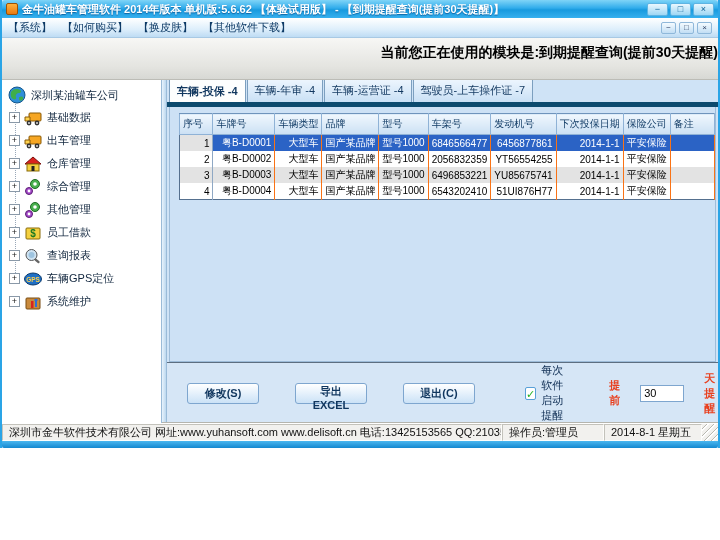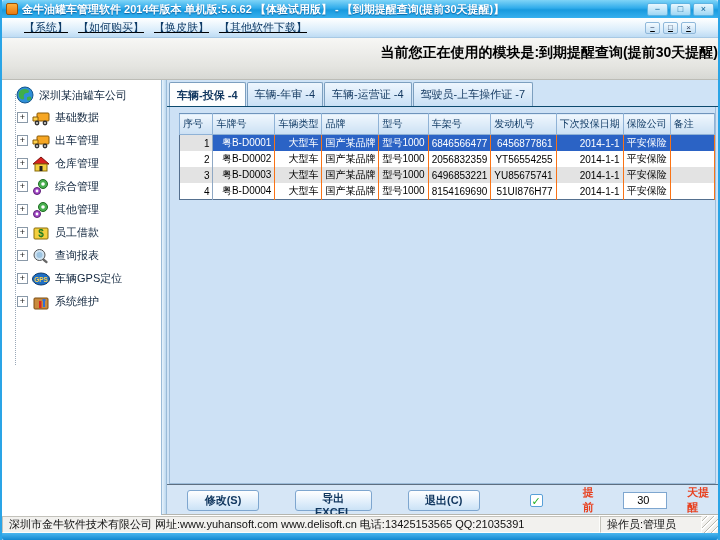--- a/index.html
+++ b/index.html
@@ -1,67 +1,67 @@
 <!DOCTYPE html>
 <html><head>
 <meta charset="utf-8">
 <style>
   * { margin:0; padding:0; box-sizing:border-box; }
   html,body { width:720px; height:540px; font-family:"Liberation Sans","DejaVu Sans",sans-serif; }
-  .window { width:720px; height:540px; display:flex; flex-direction:column; background:#cfe3f6;
+  .window { width:720px; height:448px; display:flex; flex-direction:column; background:#cfe3f6;
             border-left:2px solid #2aa4e6; border-right:2px solid #2aa4e6; overflow:hidden; }
 
   
   .titlebar { height:18px; flex:0 0 18px; display:flex; align-items:center; padding:0 4px;
               background:linear-gradient(180deg,#7fd4f7 0%,#30aceb 45%,#189ade 55%,#37b0ee 100%);
               border-radius:3px 3px 0 0; }
   .app-icon { width:12px; height:12px; background:linear-gradient(180deg,#ffb13d,#e87a12);
               border:1px solid #9a5206; border-radius:2px; margin-right:4px; flex:0 0 12px; }
   .title-text { color:#fff; font-size:11px; font-weight:bold; white-space:nowrap; overflow:hidden;
                 text-shadow:0 1px 1px rgba(0,60,120,.6); flex:1; }
   .win-btns { display:flex; gap:2px; }
   .win-btn { width:21px; height:13px; font-size:9px; line-height:11px; text-align:center; color:#0b5f94;
              background:linear-gradient(180deg,#eaf7fe,#9fd7f4); border:1px solid #5fb4e2; border-radius:2px;
              cursor:default; }
 
   
-  .menubar { height:20px; flex:0 0 20px; display:flex; align-items:center; padding:0 22px;
+  .menubar { height:20px; flex:0 0 20px; display:flex; align-items:center; padding:0 6px;
              background:linear-gradient(180deg,#ffffff,#ddeefb 60%,#bedcf4);
-             border-bottom:1px solid #a8c9e4;text-decoration:underline; }
+             border-bottom:1px solid #a8c9e4; }
   .menu-item { font-size:11px; color:#0d3a66; margin-right:10px; white-space:nowrap; cursor:default; }
   .mdi-btns { margin-left:auto; display:flex; gap:3px; }
   .mdi-btn { width:15px; height:12px; font-size:8px; line-height:10px; text-align:center; color:#346;
              background:linear-gradient(180deg,#f4fbff,#c2def4); border:1px solid #8fb8da; border-radius:2px; }
 
   
   .banner { height:42px; flex:0 0 42px; background:linear-gradient(180deg,#f7f7f5,#e4e4e0 70%,#d7d8d4);
             border-bottom:1px solid #bcbcb6; padding:6px 0 0 28px; }
   .banner-text { font-size:14px; font-weight:bold; color:#000;text-align:right; }
 
   
   .main { flex:1; display:flex; min-height:0; }
   .sidebar { width:160px; flex:0 0 160px; background:#fff; border-right:1px solid #9abbd8;
-             padding:4px 0 0 12px; overflow:hidden; position:relative; }
+             padding:4px 0 0 4px; overflow:hidden; position:relative; }
   .tree-line { position:absolute; left:13px; top:14px; bottom:150px; border-left:1px dotted #9aa8b8; }
   .tree-root { display:flex; align-items:center; height:22px; position:relative; }
   .tree-item { display:flex; align-items:center; height:23px; position:relative; cursor:default; }
   .expand-box { width:11px; height:11px; border:1px solid #8a99a8; background:#fff; color:#222;
                 font-size:9px; line-height:9px; text-align:center; margin:0 3px 0 3px; flex:0 0 11px; }
   .tree-icon { width:20px; height:20px; margin-right:4px; flex:0 0 20px; }
   .tree-icon svg { width:20px; height:20px; display:block; }
   .tree-label { font-size:11px; color:#10253d; white-space:nowrap; }
   .root-icon { margin-left:1px; }
 
   .splitter { width:5px; flex:0 0 5px; background:linear-gradient(90deg,#e8f3fc,#bcd8ef); border-right:1px solid #9abbd8; }
 
   .content { flex:1; display:flex; flex-direction:column; min-width:0; background:#cfe3f6; }
 
   
   .tabstrip { flex:0 0 27px; display:flex; align-items:flex-end; padding:3px 0 0 2px; overflow:hidden;
-              border-bottom:1px solid #0c4a6e; }
+              border-bottom:5px solid #0c4a6e; }
   .tab { font-size:11px; color:#11375f; padding:4px 7px 4px 7px; white-space:nowrap;
          background:linear-gradient(180deg,#eef6fe,#c9e0f5); border:1px solid #7c9fbf; border-bottom:none;
          border-radius:2px 2px 0 0; margin-right:1px; cursor:default; }
   .tab.active { background:#fdfefe; font-weight:bold; position:relative; top:1px; padding-top:5px; }
 
   
   .tabpanel { flex:1; background:#cde1f5; border:1px solid #9dbcd9; border-top:none; margin:0 2px 0 2px;
               padding:6px 0 0 9px; min-height:0; }
   table.grid { border-collapse:collapse; table-layout:fixed; background:#fff; }
   .grid th { background:linear-gradient(180deg,#f0f7fe,#cbe0f4); color:#123c66; font-size:10px; font-weight:normal;
@@ -80,21 +80,21 @@
             border-top:1px solid #5d6e80; padding-left:20px; gap:12px; }
   .btn { height:21px; font-size:11px; font-weight:bold; color:#10365e; padding:0 10px; min-width:72px;
          background:linear-gradient(180deg,#ffffff,#e2effb 55%,#cbe2f6); border:1px solid #7ea6cf;
          border-radius:3px; margin-right:24px; cursor:default; }
   .chkwrap { display:flex; align-items:center; margin-left:14px; }
   .checkbox { width:13px; height:13px; background:#fff; border:1px solid #58a0d8; border-radius:2px;
               color:#22b122; font-size:11px; line-height:12px; text-align:center; font-weight:bold; }
   .chk-label { font-size:11px; color:#0d2c52; margin-left:5px; }
   .red { color:#e8401f; font-weight:bold; font-size:11px; }
   .ahead { margin-left:28px; }
-  .days-input { width:44px; height:17px; border:1px solid #7ea6cf; font-size:11px; padding:0 13px; margin:0 8px; }
+  .days-input { width:44px; height:17px; border:1px solid #7ea6cf; font-size:11px; padding:0 3px; margin:0 8px; }
 
   
   .statusbar { flex:0 0 18px; display:flex; background:#f2f1ee; border-top:1px solid #fff;
                box-shadow:0 -1px 0 #b5b5ae; font-size:11px; color:#111; align-items:stretch; }
   .status-panel { display:flex; align-items:center; padding:0 6px; border:1px solid;
                   border-color:#c3c2bb #fdfdfb #fdfdfb #c3c2bb; white-space:nowrap; overflow:hidden; }
   .status-company { flex:1; }
   .status-operator { width:102px; flex:0 0 102px; }
   .status-date { width:98px; flex:0 0 98px; }
   .grip { width:16px; flex:0 0 16px;
@@ -331,44 +331,46 @@
                 <td>2014-1-1</td>
                 <td>平安保险</td>
                 <td></td>
               </tr>
               <tr class="even">
                 <td class="seq">4</td>
                 <td>粤B-D0004</td>
                 <td>大型车</td>
                 <td>国产某品牌</td>
                 <td>型号1000</td>
-                <td>8154169690</td>
+                <td>6543202410</td>
                 <td>51UI876H77</td>
                 <td>2014-1-1</td>
                 <td>平安保险</td>
                 <td></td>
               </tr>
             </tbody>
         </table>
       </div>
 
       <div class="btnrow">
         <button class="btn">修改(S)</button>
         <button class="btn">导出EXCEL</button>
         <button class="btn">退出(C)</button>
         <span class="chkwrap">
           <span class="checkbox" id="startup-checkbox">✓</span>
+          <span class="chk-label">每次软件启动提醒</span>
         </span>
         <span class="red ahead">提前</span>
         <input class="days-input" type="text" value="30" style="">
         <span class="red">天提醒</span>
       </div>
     </div>
   </div>
 
   <div class="statusbar">
     <div class="status-panel status-company">深圳市金牛软件技术有限公司  网址:www.yuhansoft.com  www.delisoft.cn  电话:13425153565  QQ:21035391</div>
     <div class="status-panel status-operator">操作员:管理员</div>
+    <div class="status-panel status-date">2014-8-1 星期五</div>
     <div class="grip"></div>
   </div>
 
   <div class="bottom-strip"></div>
 </div>
 
 </body></html>

